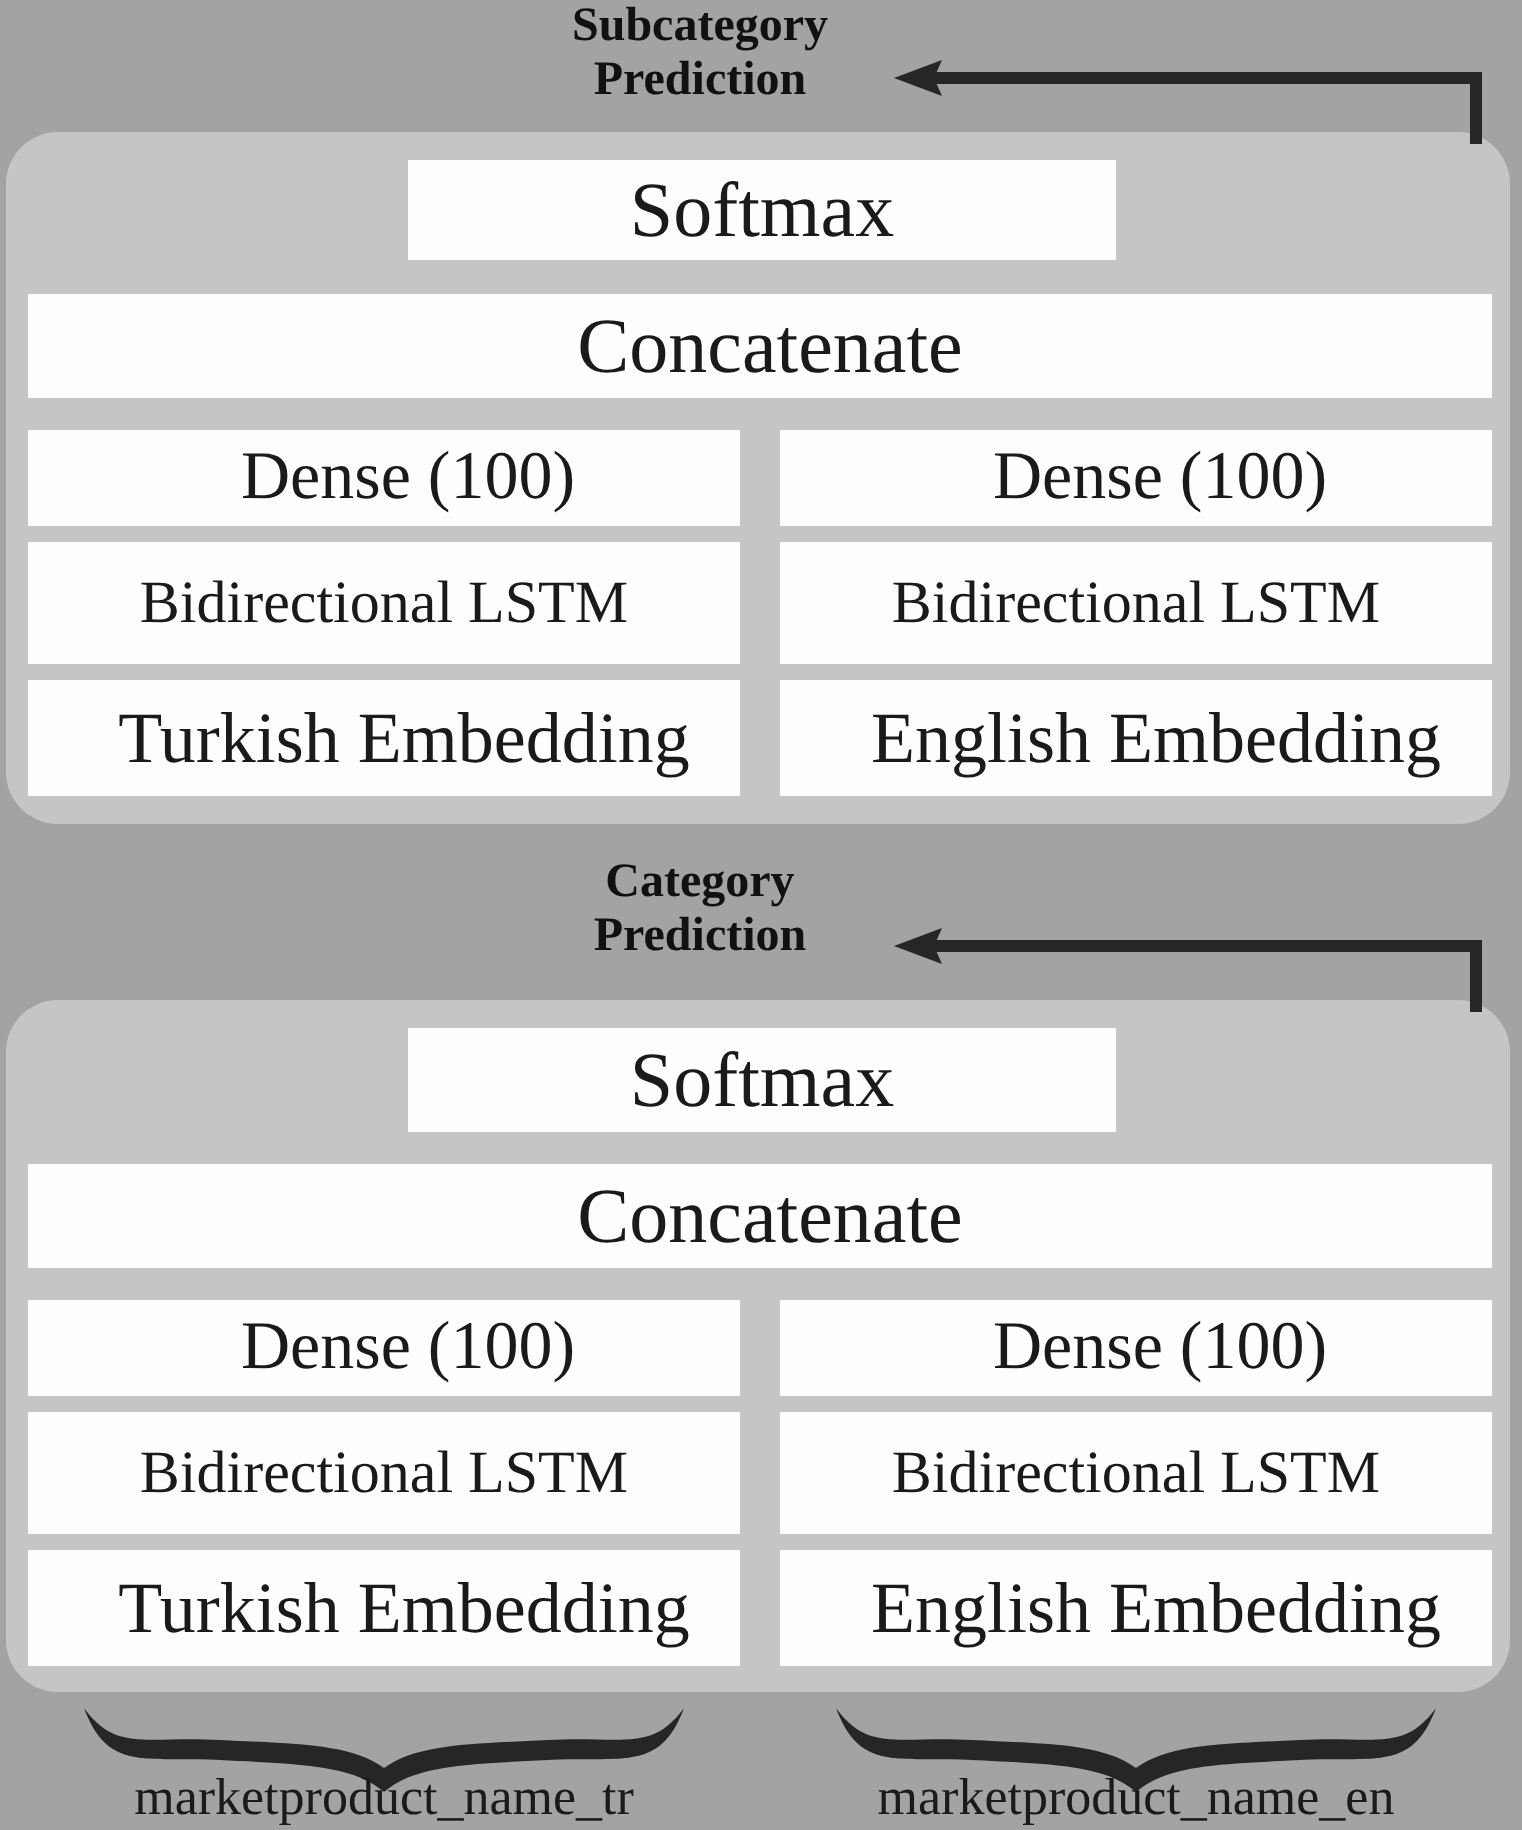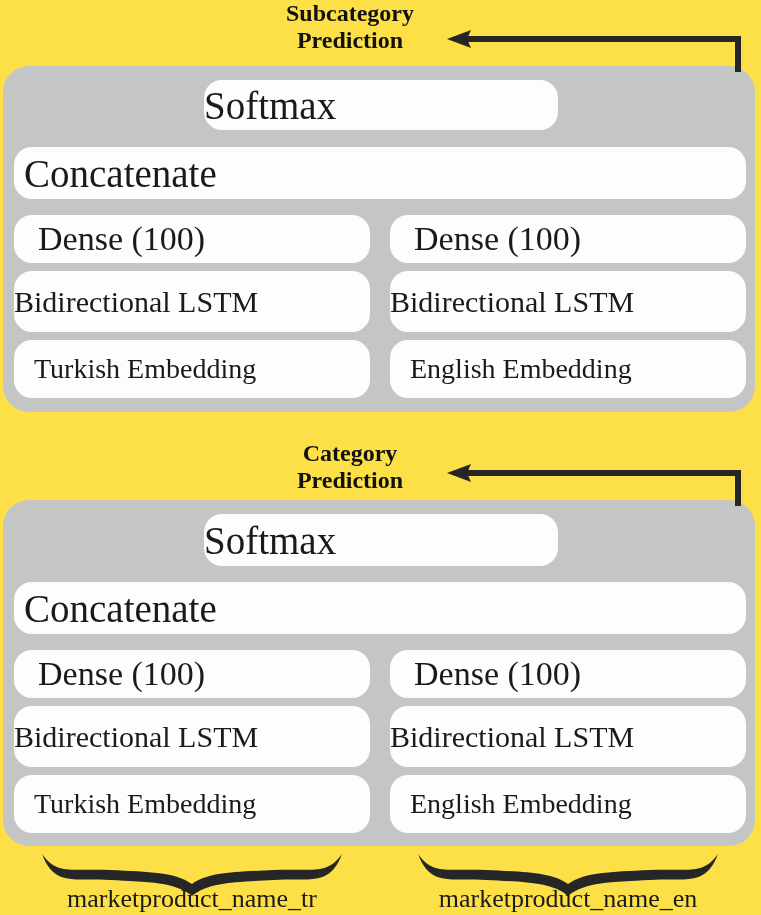--- a/index.html
+++ b/index.html
@@ -7,55 +7,54 @@
     padding: 0;
     background: #ffffff;
   }
   body {
     font-family: "Liberation Serif", "DejaVu Serif", serif;
   }
   #stage {
     position: relative;
     width: 761px;
     height: 915px;
-    background: #fde047;
+    background: #a3a3a3;
     overflow: hidden;
   }
 
   
   .panel {
     position: absolute;
     background: #c4c6c6;
     border-radius: 26px;
     box-sizing: border-box;
   }
 
   
   .layer-box {
     position: absolute;
     background: #fdfdfd;
     box-sizing: border-box;
     display: flex;
     align-items: center;
-    justify-content: flex-start;
+    justify-content: center;
     color: #1a1a1a;
     line-height: 1;
     white-space: nowrap;
     overflow: hidden;
-    border-radius: 18px;
   }
   .layer-box span {
     display: block;
   }
 
   .fs-softmax   { font-size: 39px; }
   .fs-concat    { font-size: 39px; padding-left: 10px; }
   .fs-dense     { font-size: 34px; padding-left: 24px; }
   .fs-bilstm    { font-size: 30px; }
-  .fs-embed     { font-size: 28px; padding-left: 20px; }
+  .fs-embed     { font-size: 36px; padding-left: 20px; }
 
   
   .pred-label {
     position: absolute;
     font-family: "Liberation Serif", "DejaVu Serif", serif;
     font-weight: bold;
     font-size: 24px;
     line-height: 1.12;
     text-align: center;
     color: #111111;
@@ -114,21 +113,21 @@
     <span>Bidirectional LSTM</span>
   </div>
 
   <div class="layer-box fs-embed" style="left:14px; top:340px; width:356px; height:58px;">
     <span>Turkish Embedding</span>
   </div>
   <div class="layer-box fs-embed" style="left:390px; top:340px; width:356px; height:58px;">
     <span>English Embedding</span>
   </div>
 
-  <div class="pred-label" style="left:252px; top:428px; width:196px;margin-top:12px;">Category
+  <div class="pred-label" style="left:252px; top:428px; width:196px;">Category
 Prediction</div>
 
   <div class="panel" style="left:3px; top:500px; width:752px; height:346px;"></div>
 
   <div class="layer-box fs-softmax" style="left:204px; top:514px; width:354px; height:52px;">
     <span>Softmax</span>
   </div>
 
   <div class="layer-box fs-concat" style="left:14px; top:582px; width:732px; height:52px;">
     <span>Concatenate</span>

